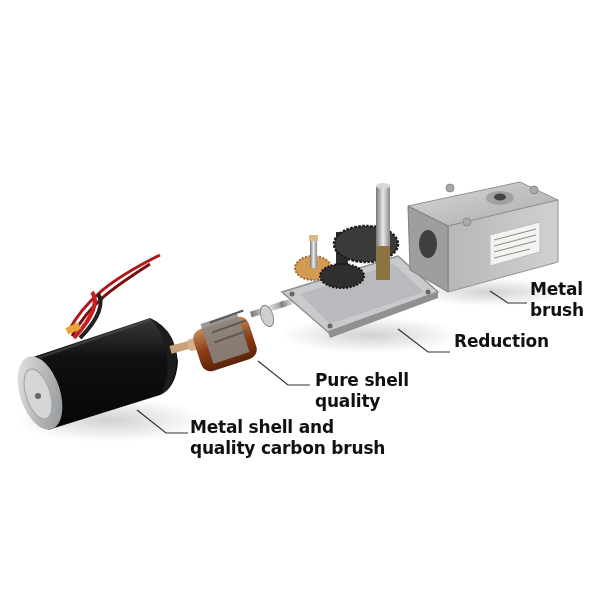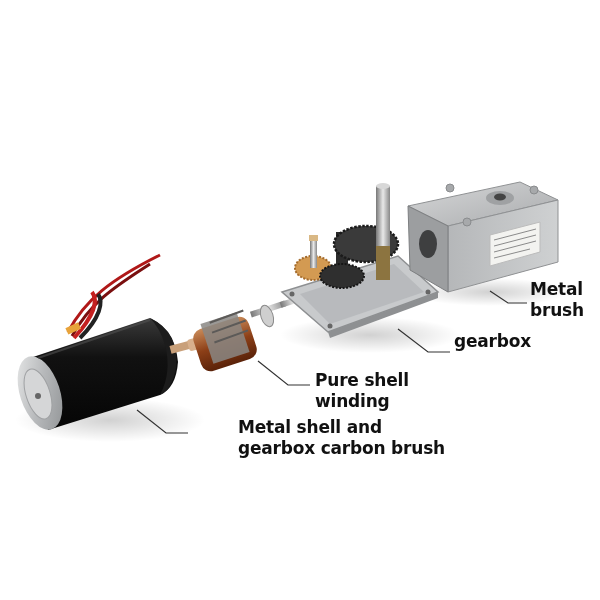--- a/index.html
+++ b/index.html
@@ -123,26 +123,26 @@
       <polyline points="137,410 166,433 188,433"></polyline>
     </g>
   </svg>
 
   <div class="label" style="left:530px; top:279px;">
     <span>Metal</span>
     <span>brush</span>
   </div>
 
   <div class="label" style="left:454px; top:331px;">
-    <span>gearbox</span>
+    <span>Reduction</span>
   </div>
 
   <div class="label" style="left:315px; top:370px;">
     <span>Pure shell</span>
-    <span>winding</span>
+    <span>quality</span>
   </div>
 
-  <div class="label" style="left:190px; top:417px;margin-left:48px;">
+  <div class="label" style="left:190px; top:417px;">
     <span>Metal shell and</span>
-    <span>gearbox carbon brush</span>
+    <span>quality carbon brush</span>
   </div>
 
 </div>
 
 </body></html>

